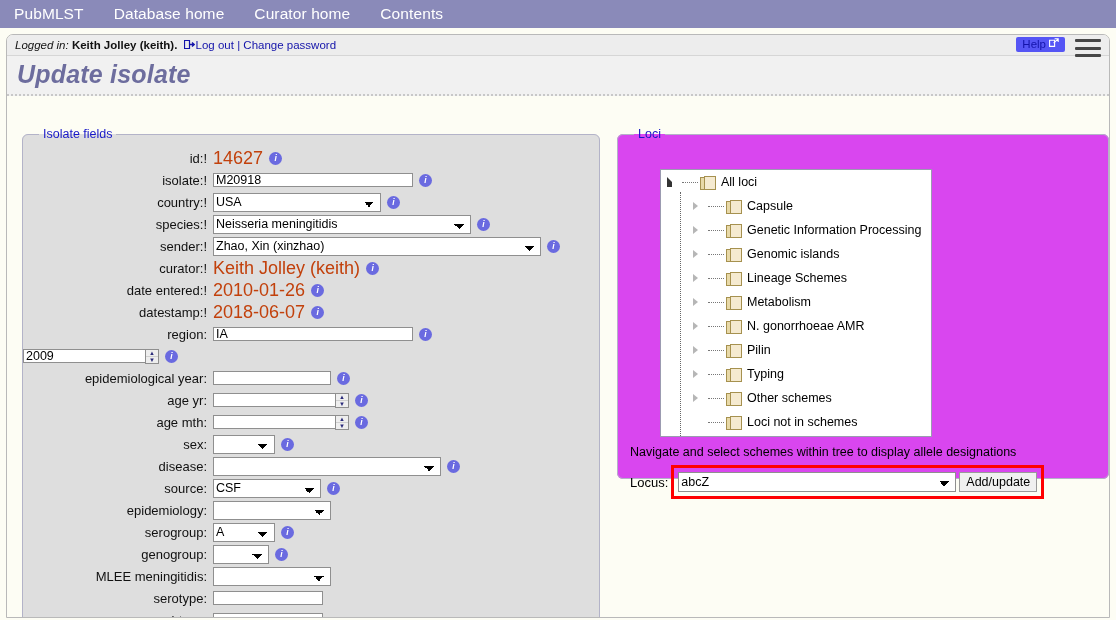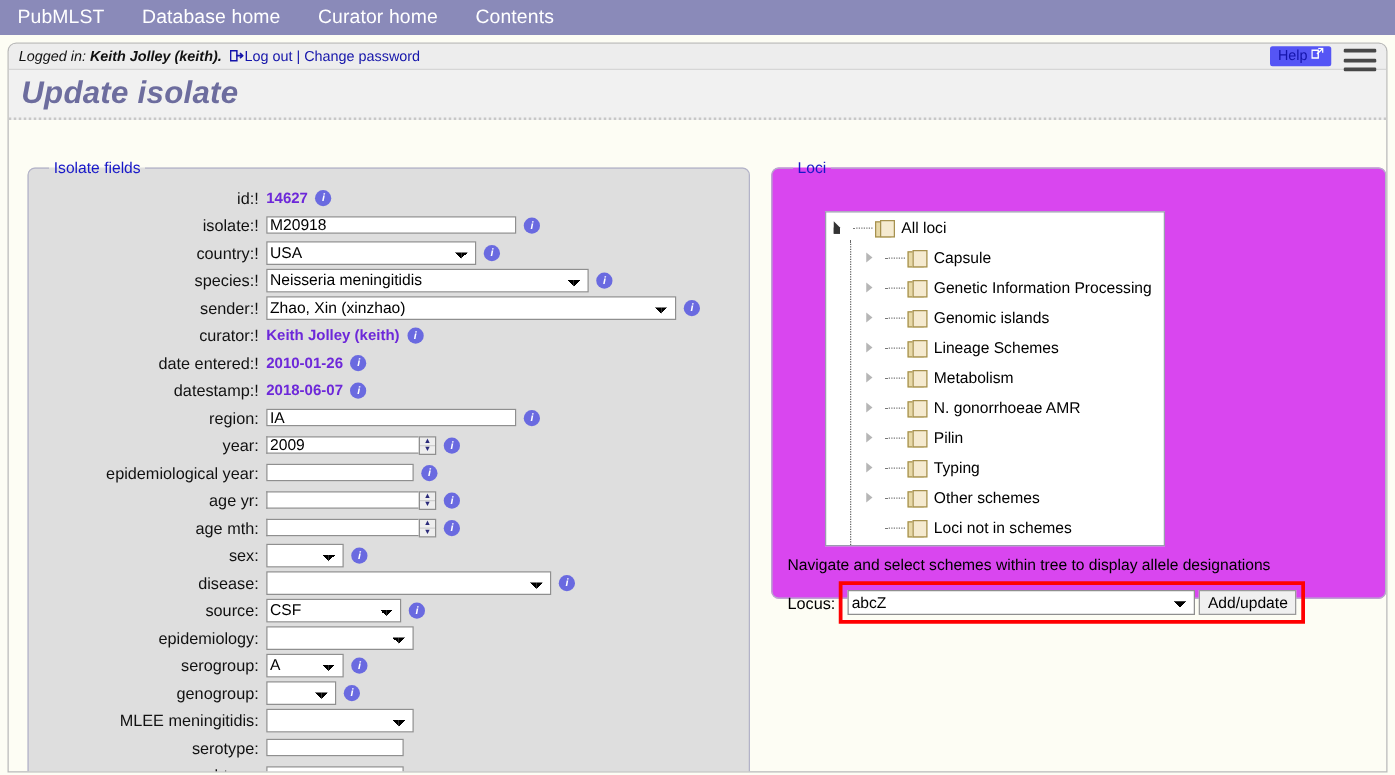--- a/index.html
+++ b/index.html
@@ -43,21 +43,21 @@
     position: relative;
     height: 21px;
     background: #ededed;
     border-bottom: 1px solid #d6d6d6;
     font-size: 11.5px;
     color: #111;
     padding: 4px 0 0 8px;
     white-space: nowrap;
   }
   .loginbar .lbl { font-style: italic; }
-  .loginbar .who { font-style: italic; font-weight: bold; }
+  .loginbar .who { font-weight: bold; }
   .loginbar a { color: #1414aa; text-decoration: none; }
   .loginbar .sep { color: #1414aa; }
   .logout-ico { display:inline-block; vertical-align:-1px; margin:0 1px 0 3px; }
 
   .helpbtn {
     position: absolute; top: 2px; right: 44px;
     background: #5555f5;
     color: #fff;
     font-size: 11.5px;
     padding: 1px 6px 2px 6px;
@@ -123,23 +123,23 @@
   .row .lab {
     width: 190px;
     text-align: right;
     font-size: 13px;
     color: #111;
     padding-right: 6px;
     white-space: nowrap;
   }
   .row .val { display: flex; align-items: center; gap: 6px; }
   .static {
-    font-size: 12px;
-    font-weight: bold;
-    color: #6d28d9;
+    font-size: 18px;
+    font-weight: normal;
+    color: #c2410c;
     white-space: nowrap;
   }
 
   input.txt, select.sel {
     font-family: "Liberation Sans", sans-serif;
     font-size: 12.5px;
     height: 14px;
     border: 1px solid #8f8f8f;
     background: #fff;
     padding: 0 2px;
@@ -389,21 +389,20 @@
           </div>
         </div>
         <div class="row">
           <div class="lab">region:</div>
           <div class="val">
             <input class="txt" type="text" value="IA" style="width: 200px;">
             <span class="infoico">i</span>
           </div>
         </div>
         <div class="row">
-          <div class="lab">year:</div>
           <div class="val">
             <div class="spin">
               <input class="txt" type="text" value="2009" style="width: 122px;">
               <div class="btns">
                 <i>▲</i>
                 <i>▼</i>
               </div>
             </div>
             <span class="infoico">i</span>
           </div>

